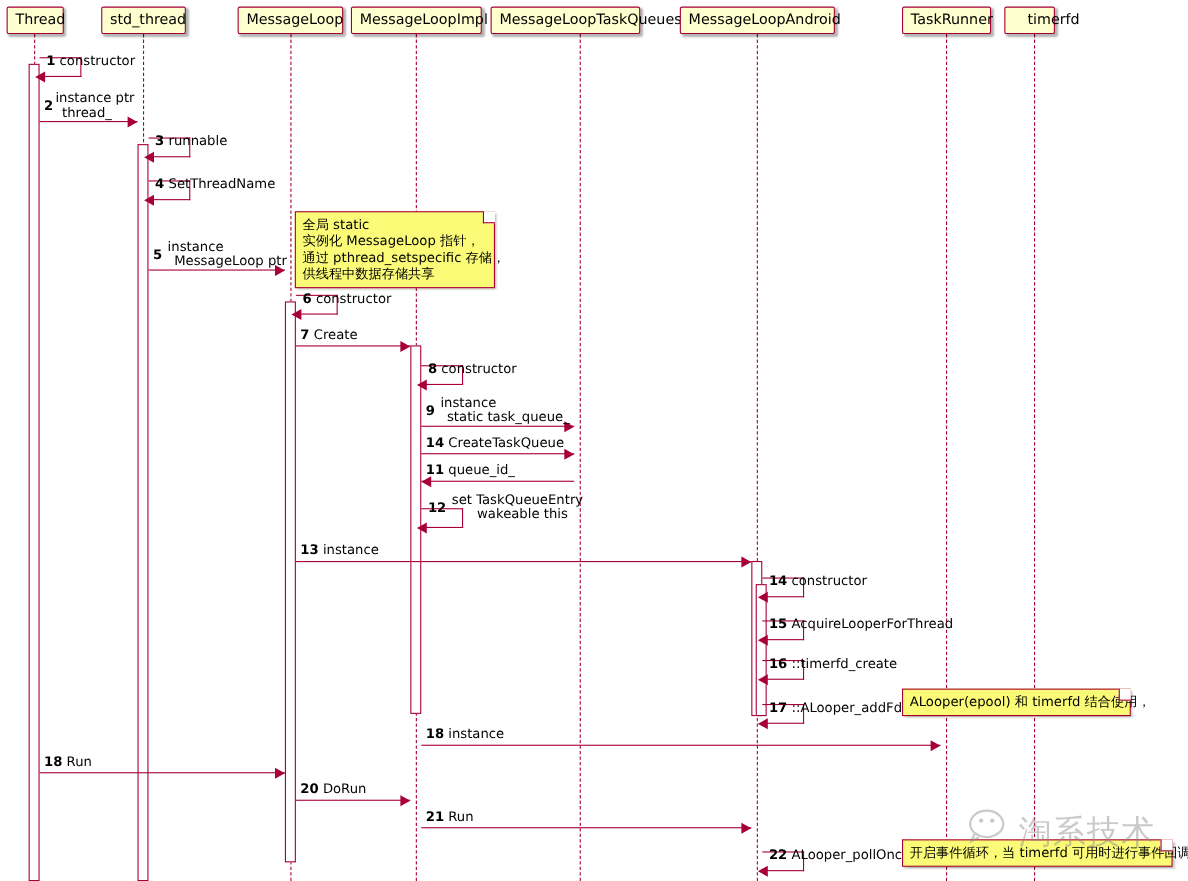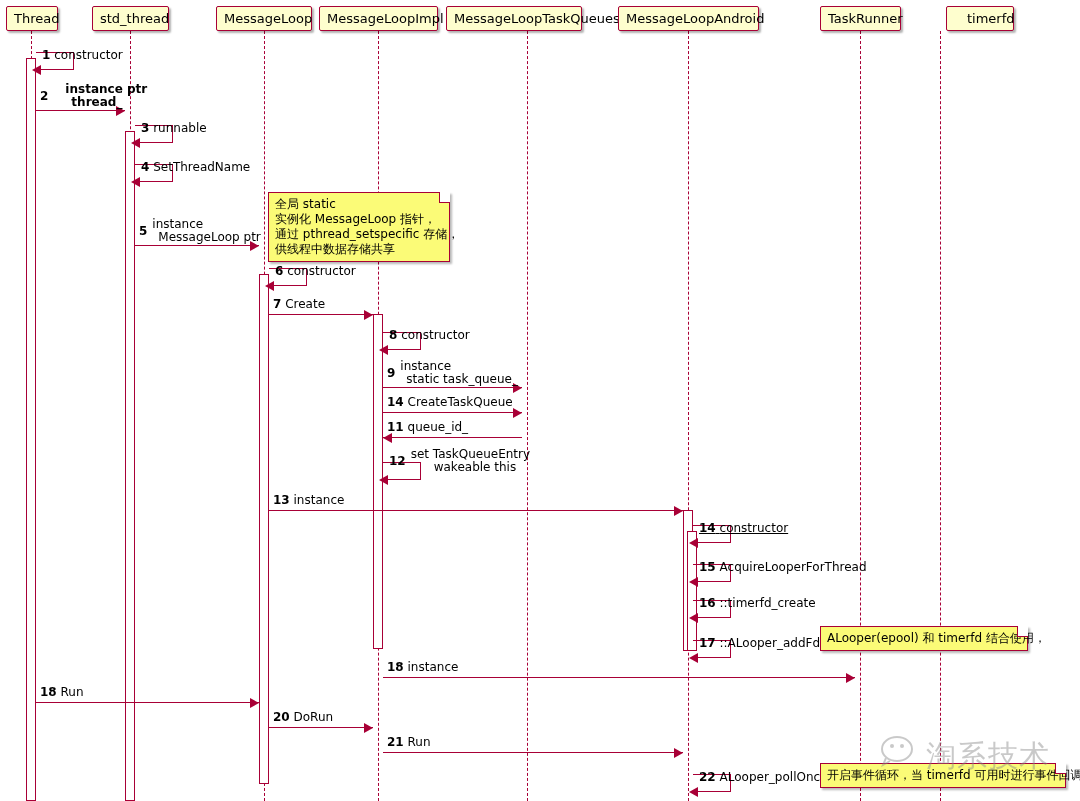--- a/index.html
+++ b/index.html
@@ -143,21 +143,21 @@
       <div class="activation" style="left: 373px; top: 314px; height: 335px;"></div>
       <div class="activation" style="left: 683px; top: 510px; height: 141px;"></div>
       <div class="activation" style="left: 687px; top: 531px; height: 120px;"></div>
     </div>
   <div id="messages-layer">
       <div class="selfcall" style="left: 36px; top: 52px; width: 38px; height: 18px;"></div>
       <div class="arrow-l" style="left: 32px; top: 65px;"></div>
       <div class="msg-label" style="left: 42px; top: 49px;"><span style="font-weight:bold;">1</span> <span>constructor</span></div>
       <div class="msg-line" style="left: 36px; top: 110px; width: 89px;"></div>
       <div class="arrow-r" style="left: 116px; top: 106px;"></div>
-      <div class="msg-label" style="left: 40px; top: 83px;"><span style="display: inline-block; vertical-align: middle; font-weight: bold;">2</span><span style="display:inline-block;vertical-align:middle;margin-left:17px;font-weight:bold;"><span style="display:block;">instance ptr</span><span style="display:block;margin-left:6px;">thread_</span></span></div>
+      <div class="msg-label" style="left: 40px; top: 83px;"><span style="display: inline-block; vertical-align: middle; font-weight: bold;">2</span><span style="display:inline-block;vertical-align:middle;margin-left:2px;"><span style="display:block;">instance ptr</span><span style="display:block;margin-left:6px;">thread_</span></span></div>
       <div class="selfcall" style="left: 135px; top: 125px; width: 38px; height: 18px;"></div>
       <div class="arrow-l" style="left: 131px; top: 138px;"></div>
       <div class="msg-label" style="left: 141px; top: 122px;"><span style="font-weight:bold;">3</span> <span>runnable</span></div>
       <div class="selfcall" style="left: 135px; top: 164px; width: 38px; height: 18px;"></div>
       <div class="arrow-l" style="left: 131px; top: 177px;"></div>
       <div class="msg-label" style="left: 141px; top: 161px; text-align: center;"><span style="font-weight:bold;">4</span> <span>SetThreadName</span></div>
       <div class="msg-line" style="left: 135px; top: 245px; width: 124px;"></div>
       <div class="arrow-r" style="left: 250px; top: 241px;"></div>
       <div class="msg-label" style="left: 139px; top: 218px;"><span style="display: inline-block; vertical-align: middle; font-weight: bold;">5</span><span style="display:inline-block;vertical-align:middle;margin-left:5px;"><span style="display:block;">instance</span><span style="display:block;margin-left:6px;">MessageLoop ptr</span></span></div>
       <div class="selfcall" style="left: 269px; top: 268px; width: 38px; height: 18px;"></div>
@@ -179,21 +179,21 @@
       <div class="arrow-l" style="left: 383px; top: 433px;"></div>
       <div class="msg-label" style="left: 387px; top: 421px;"><span style="font-weight:bold;">11</span> <span>queue_id_</span></div>
       <div class="selfcall" style="left: 383px; top: 462px; width: 38px; height: 18px;"></div>
       <div class="arrow-l" style="left: 379px; top: 475px;"></div>
       <div class="msg-label" style="left: 389px; top: 448px;"><span style="display: inline-block; vertical-align: middle; font-weight: bold;">12</span><span style="display:inline-block;vertical-align:middle;margin-left:5px;"><span style="display:block;">set TaskQueueEntry</span><span style="display:block;margin-left:23px;">wakeable this</span></span></div>
       <div class="msg-line" style="left: 269px; top: 510px; width: 414px;"></div>
       <div class="arrow-r" style="left: 674px; top: 506px;"></div>
       <div class="msg-label" style="left: 273px; top: 494px;"><span style="font-weight:bold;">13</span> <span>instance</span></div>
       <div class="selfcall" style="left: 693px; top: 525px; width: 38px; height: 18px;"></div>
       <div class="arrow-l" style="left: 689px; top: 538px;"></div>
-      <div class="msg-label" style="left: 699px; top: 522px; text-decoration: underline;"><span style="font-weight:bold;">14</span> <span>constructor</span></div>
+      <div class="msg-label" style="left: 699px; top: 522px;"><span style="font-weight:bold;">14</span> <span>constructor</span></div>
       <div class="selfcall" style="left: 693px; top: 564px; width: 38px; height: 18px;"></div>
       <div class="arrow-l" style="left: 689px; top: 577px;"></div>
       <div class="msg-label" style="left: 699px; top: 561px;"><span style="font-weight:bold;">15</span> <span>AcquireLooperForThread</span></div>
       <div class="selfcall" style="left: 693px; top: 600px; width: 38px; height: 18px;"></div>
       <div class="arrow-l" style="left: 689px; top: 613px;"></div>
       <div class="msg-label" style="left: 699px; top: 597px;"><span style="font-weight:bold;">16</span> <span>::timerfd_create</span></div>
       <div class="selfcall" style="left: 693px; top: 640px; width: 38px; height: 18px;"></div>
       <div class="arrow-l" style="left: 689px; top: 653px;"></div>
       <div class="msg-label" style="left: 699px; top: 637px;"><span style="font-weight:bold;">17</span> <span>::ALooper_addFd</span></div>
       <div class="msg-line" style="left: 383px; top: 677px; width: 472px;"></div>
@@ -213,21 +213,21 @@
       <div class="msg-label" style="left: 699px; top: 771px;"><span style="font-weight:bold;">22</span> <span>ALooper_pollOnce</span></div>
     </div>
   <div id="participants-layer">
       <div class="participant" style="left: 6px; width: 52px;"><span>Thread</span></div>
       <div class="participant" style="left: 92px; width: 77px;"><span>std_thread</span></div>
       <div class="participant" style="left: 216px; width: 96px;"><span>MessageLoop</span></div>
       <div class="participant" style="left: 319px; width: 119px;"><span>MessageLoopImpl</span></div>
       <div class="participant" style="left: 446px; width: 136px;"><span>MessageLoopTaskQueues</span></div>
       <div class="participant" style="left: 618px; width: 141px;"><span>MessageLoopAndroid</span></div>
       <div class="participant" style="left: 820px; width: 81px;"><span>TaskRunner</span></div>
-      <div class="participant" style="left: 946px; width: 68px; padding-left: 20px;"><span>timerfd</span></div>
+      <div class="participant" style="left: 913px; width: 46px; padding-left: 20px;"><span>timerfd</span></div>
     </div>
   <div id="notes-layer">
       <div class="note" style="left: 268px; top: 192px; width: 182px;"><span>全局 static
 实例化 MessageLoop 指针，
 通过 pthread_setspecific 存储，
 供线程中数据存储共享</span></div>
       <div class="note" style="left: 820px; top: 626px; width: 208px;"><span>ALooper(epool) 和 timerfd 结合使用，</span></div>
       <div class="note" style="left: 820px; top: 763px; width: 246px;"><span>开启事件循环，当 timerfd 可用时进行事件回调</span></div>
     </div>
 

